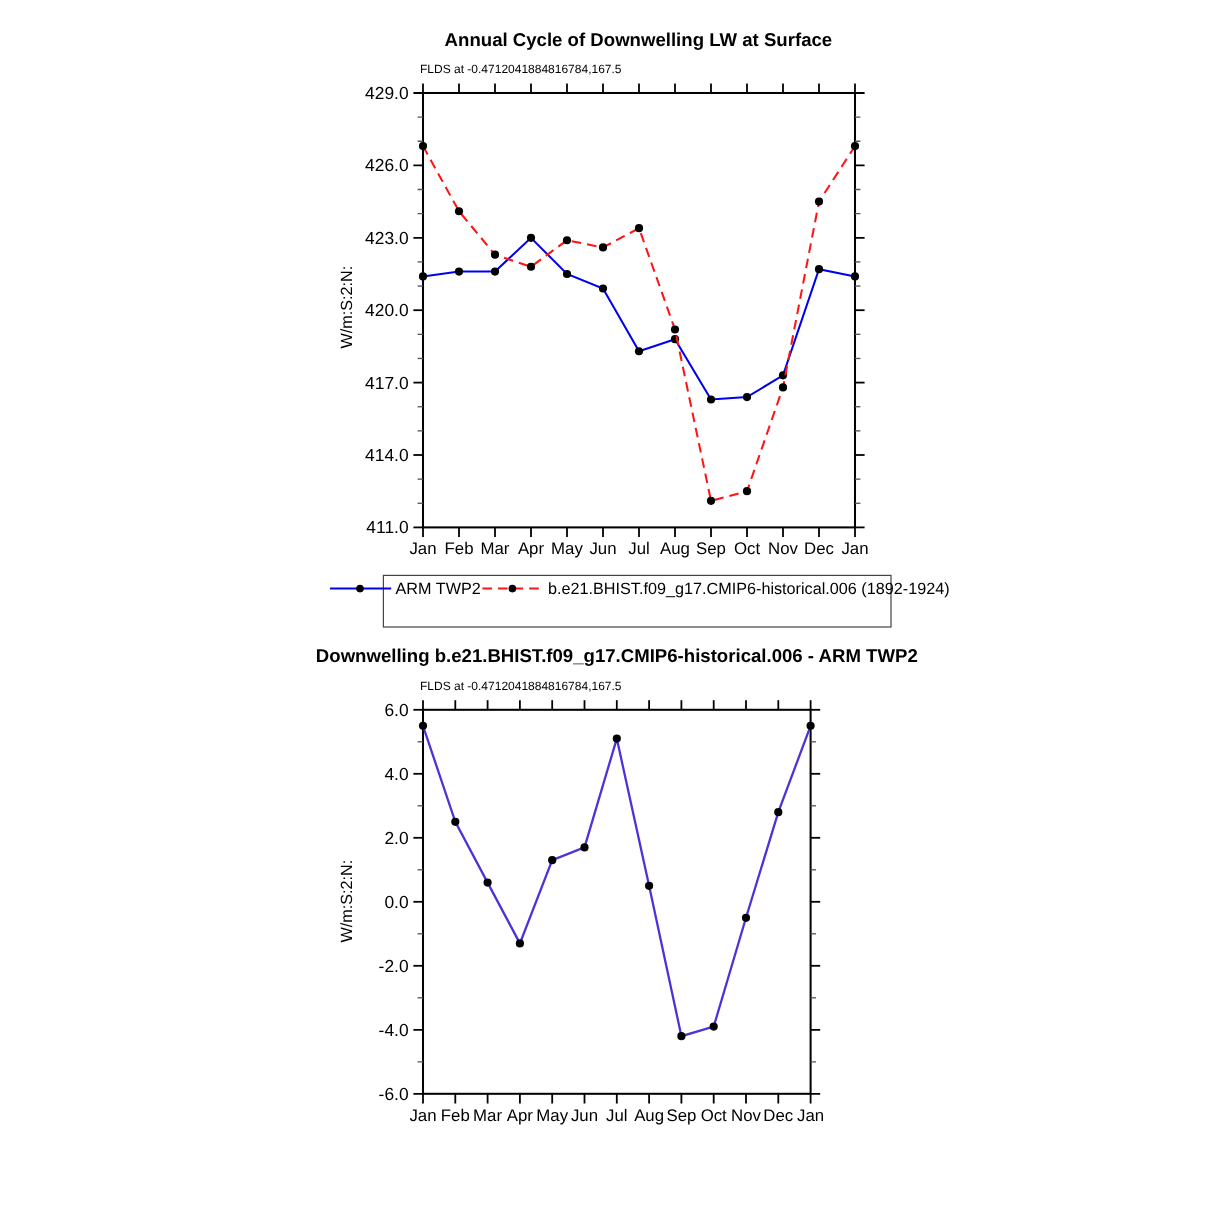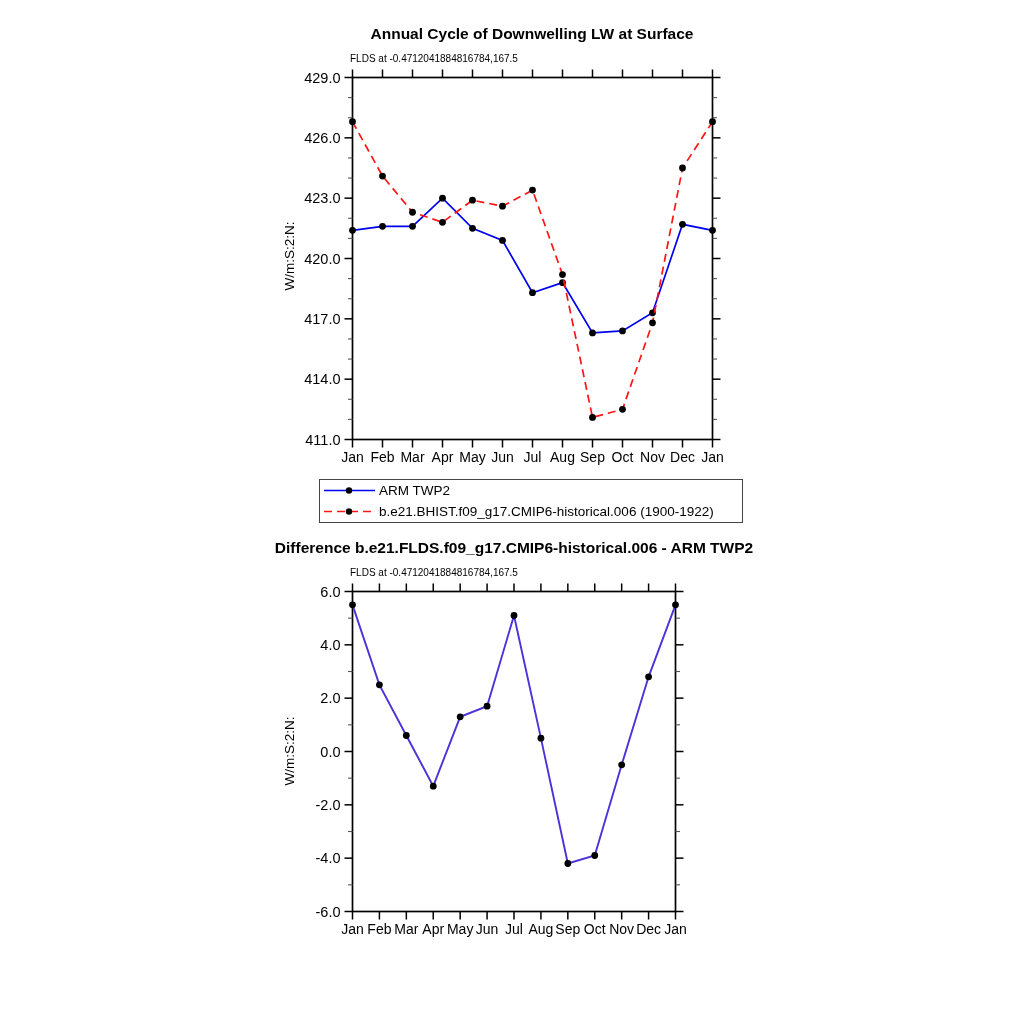--- a/index.html
+++ b/index.html
@@ -50,21 +50,20 @@
   .y1 { left: 289px; top: 731px; }
   .legend {
     position: absolute;
     left: 319px;
     top: 459px;
     width: 424px;
     height: 44px;
     border: 1px solid #444;
     box-sizing: border-box;
     display: flex;
-    flex-direction: column;
     justify-content: center;
     padding-left: 3px;
     background: #ffffff;
   }
   .legend-row {
     display: flex;
     align-items: center;
     height: 21px;
   }
   .legend-row svg { flex: 0 0 auto; }
@@ -76,21 +75,21 @@
 </style>
 </head>
 <body>
 
 <div class="page">
 
   <div class="chart-title t0">Annual Cycle of Downwelling LW at Surface</div>
   <div class="chart-subtitle s0">FLDS at -0.4712041884816784,167.5</div>
   <div class="ylab y0">W/m:S:2:N:</div>
 
-  <div class="chart-title t1">Difference b.e21.FLDS.f09_g17.CMIP6-historical.006 - ARM TWP2</div>
+  <div class="chart-title t1">Downwelling b.e21.BHIST.f09_g17.CMIP6-historical.006 - ARM TWP2</div>
   <div class="chart-subtitle s1">FLDS at -0.4712041884816784,167.5</div>
   <div class="ylab y1">W/m:S:2:N:</div>
 
   <svg id="charts-canvas" width="1024" height="1024" viewBox="0 0 1024 1024">
       <g>
         <rect x="352.5" y="57.5" width="360" height="362" fill="none" stroke="#000000" stroke-width="1.7"></rect>
         <line x1="344.5" y1="57.5" x2="352.5" y2="57.5" stroke="#000000" stroke-width="1.5"></line>
         <line x1="712.5" y1="57.5" x2="720.5" y2="57.5" stroke="#000000" stroke-width="1.5"></line>
         <text x="340.5" y="62.5" text-anchor="end" font-size="14.5" fill="#000">429.0</text>
         <line x1="344.5" y1="117.83333333333334" x2="352.5" y2="117.83333333333334" stroke="#000000" stroke-width="1.5"></line>
@@ -300,17 +299,17 @@
           <line x1="1" y1="6.5" x2="52" y2="6.5" stroke="#0000f0" stroke-width="1.7"></line>
           <circle cx="26" cy="6.5" r="3.2" fill="#000"></circle>
         </svg>
       <span class="legend-label">ARM TWP2</span>
     </div>
     <div class="legend-row">
       <svg width="56" height="13">
           <line x1="1" y1="6.5" x2="52" y2="6.5" stroke="#ff1414" stroke-width="1.7" stroke-dasharray="8 5"></line>
           <circle cx="26" cy="6.5" r="3.2" fill="#000"></circle>
         </svg>
-      <span class="legend-label">b.e21.BHIST.f09_g17.CMIP6-historical.006 (1900-1922)</span>
+      <span class="legend-label">b.e21.BHIST.f09_g17.CMIP6-historical.006 (1892-1924)</span>
     </div>
   </div>
 
 </div>
 
 </body></html>

